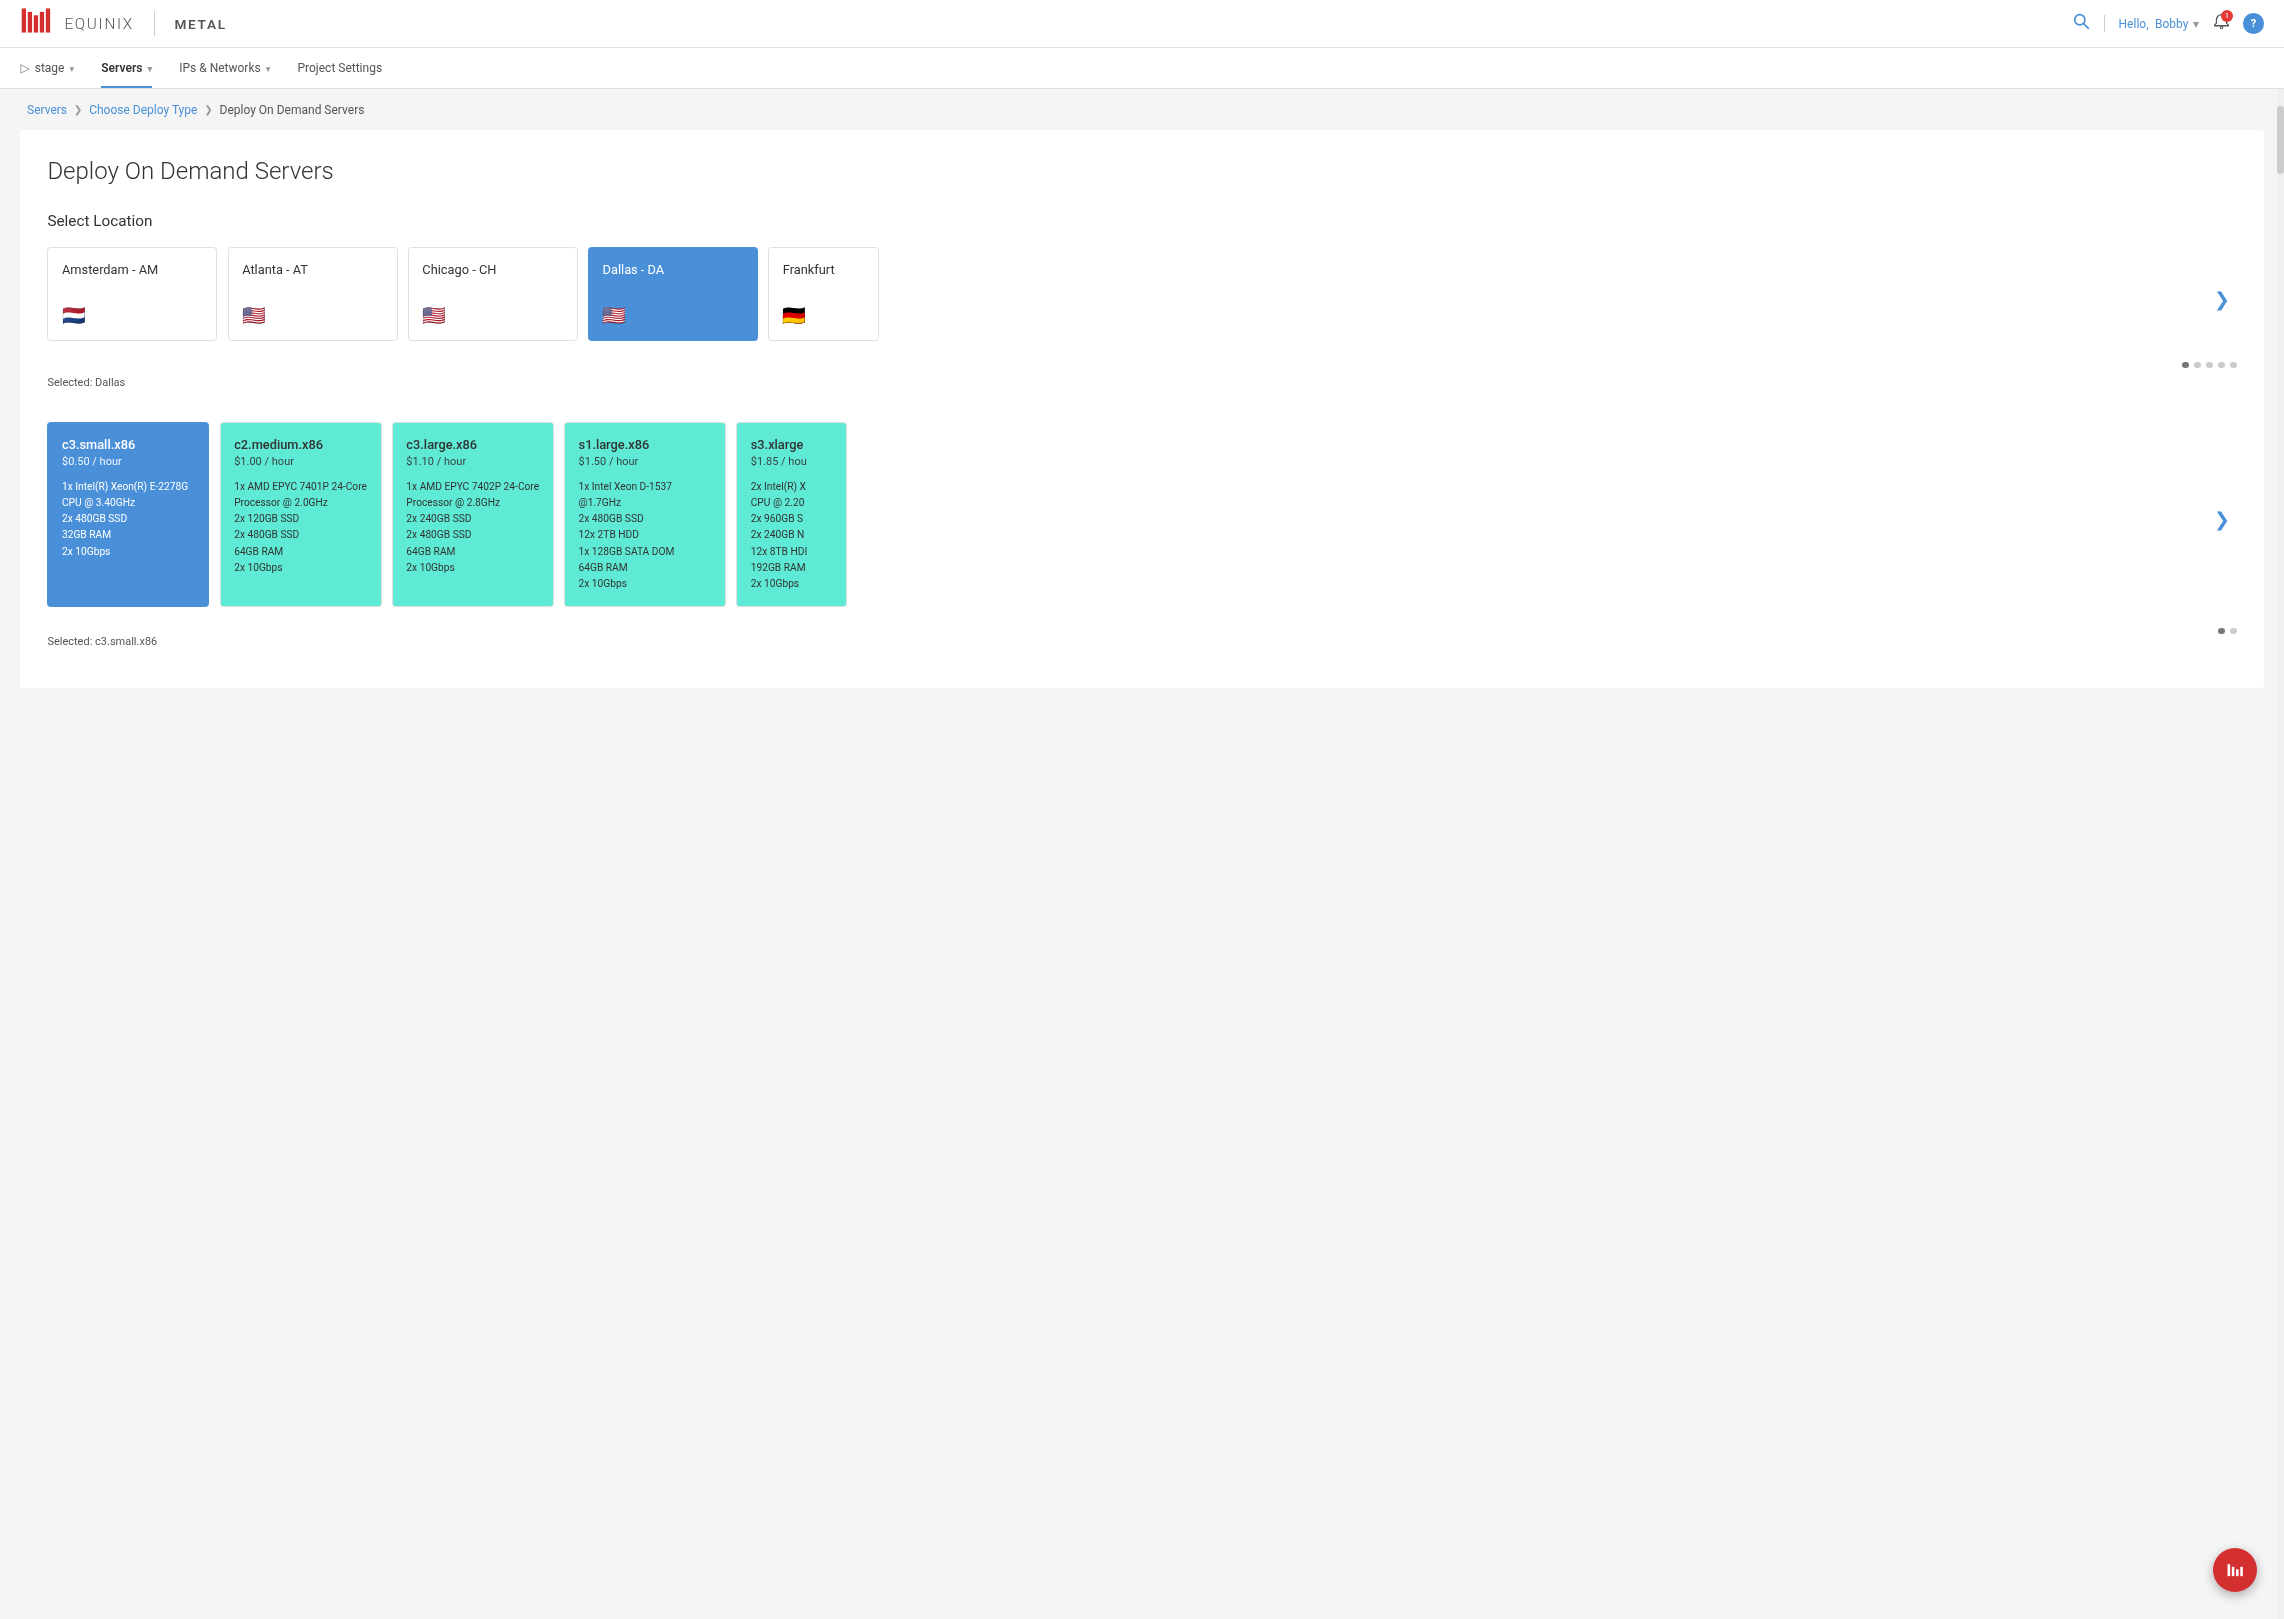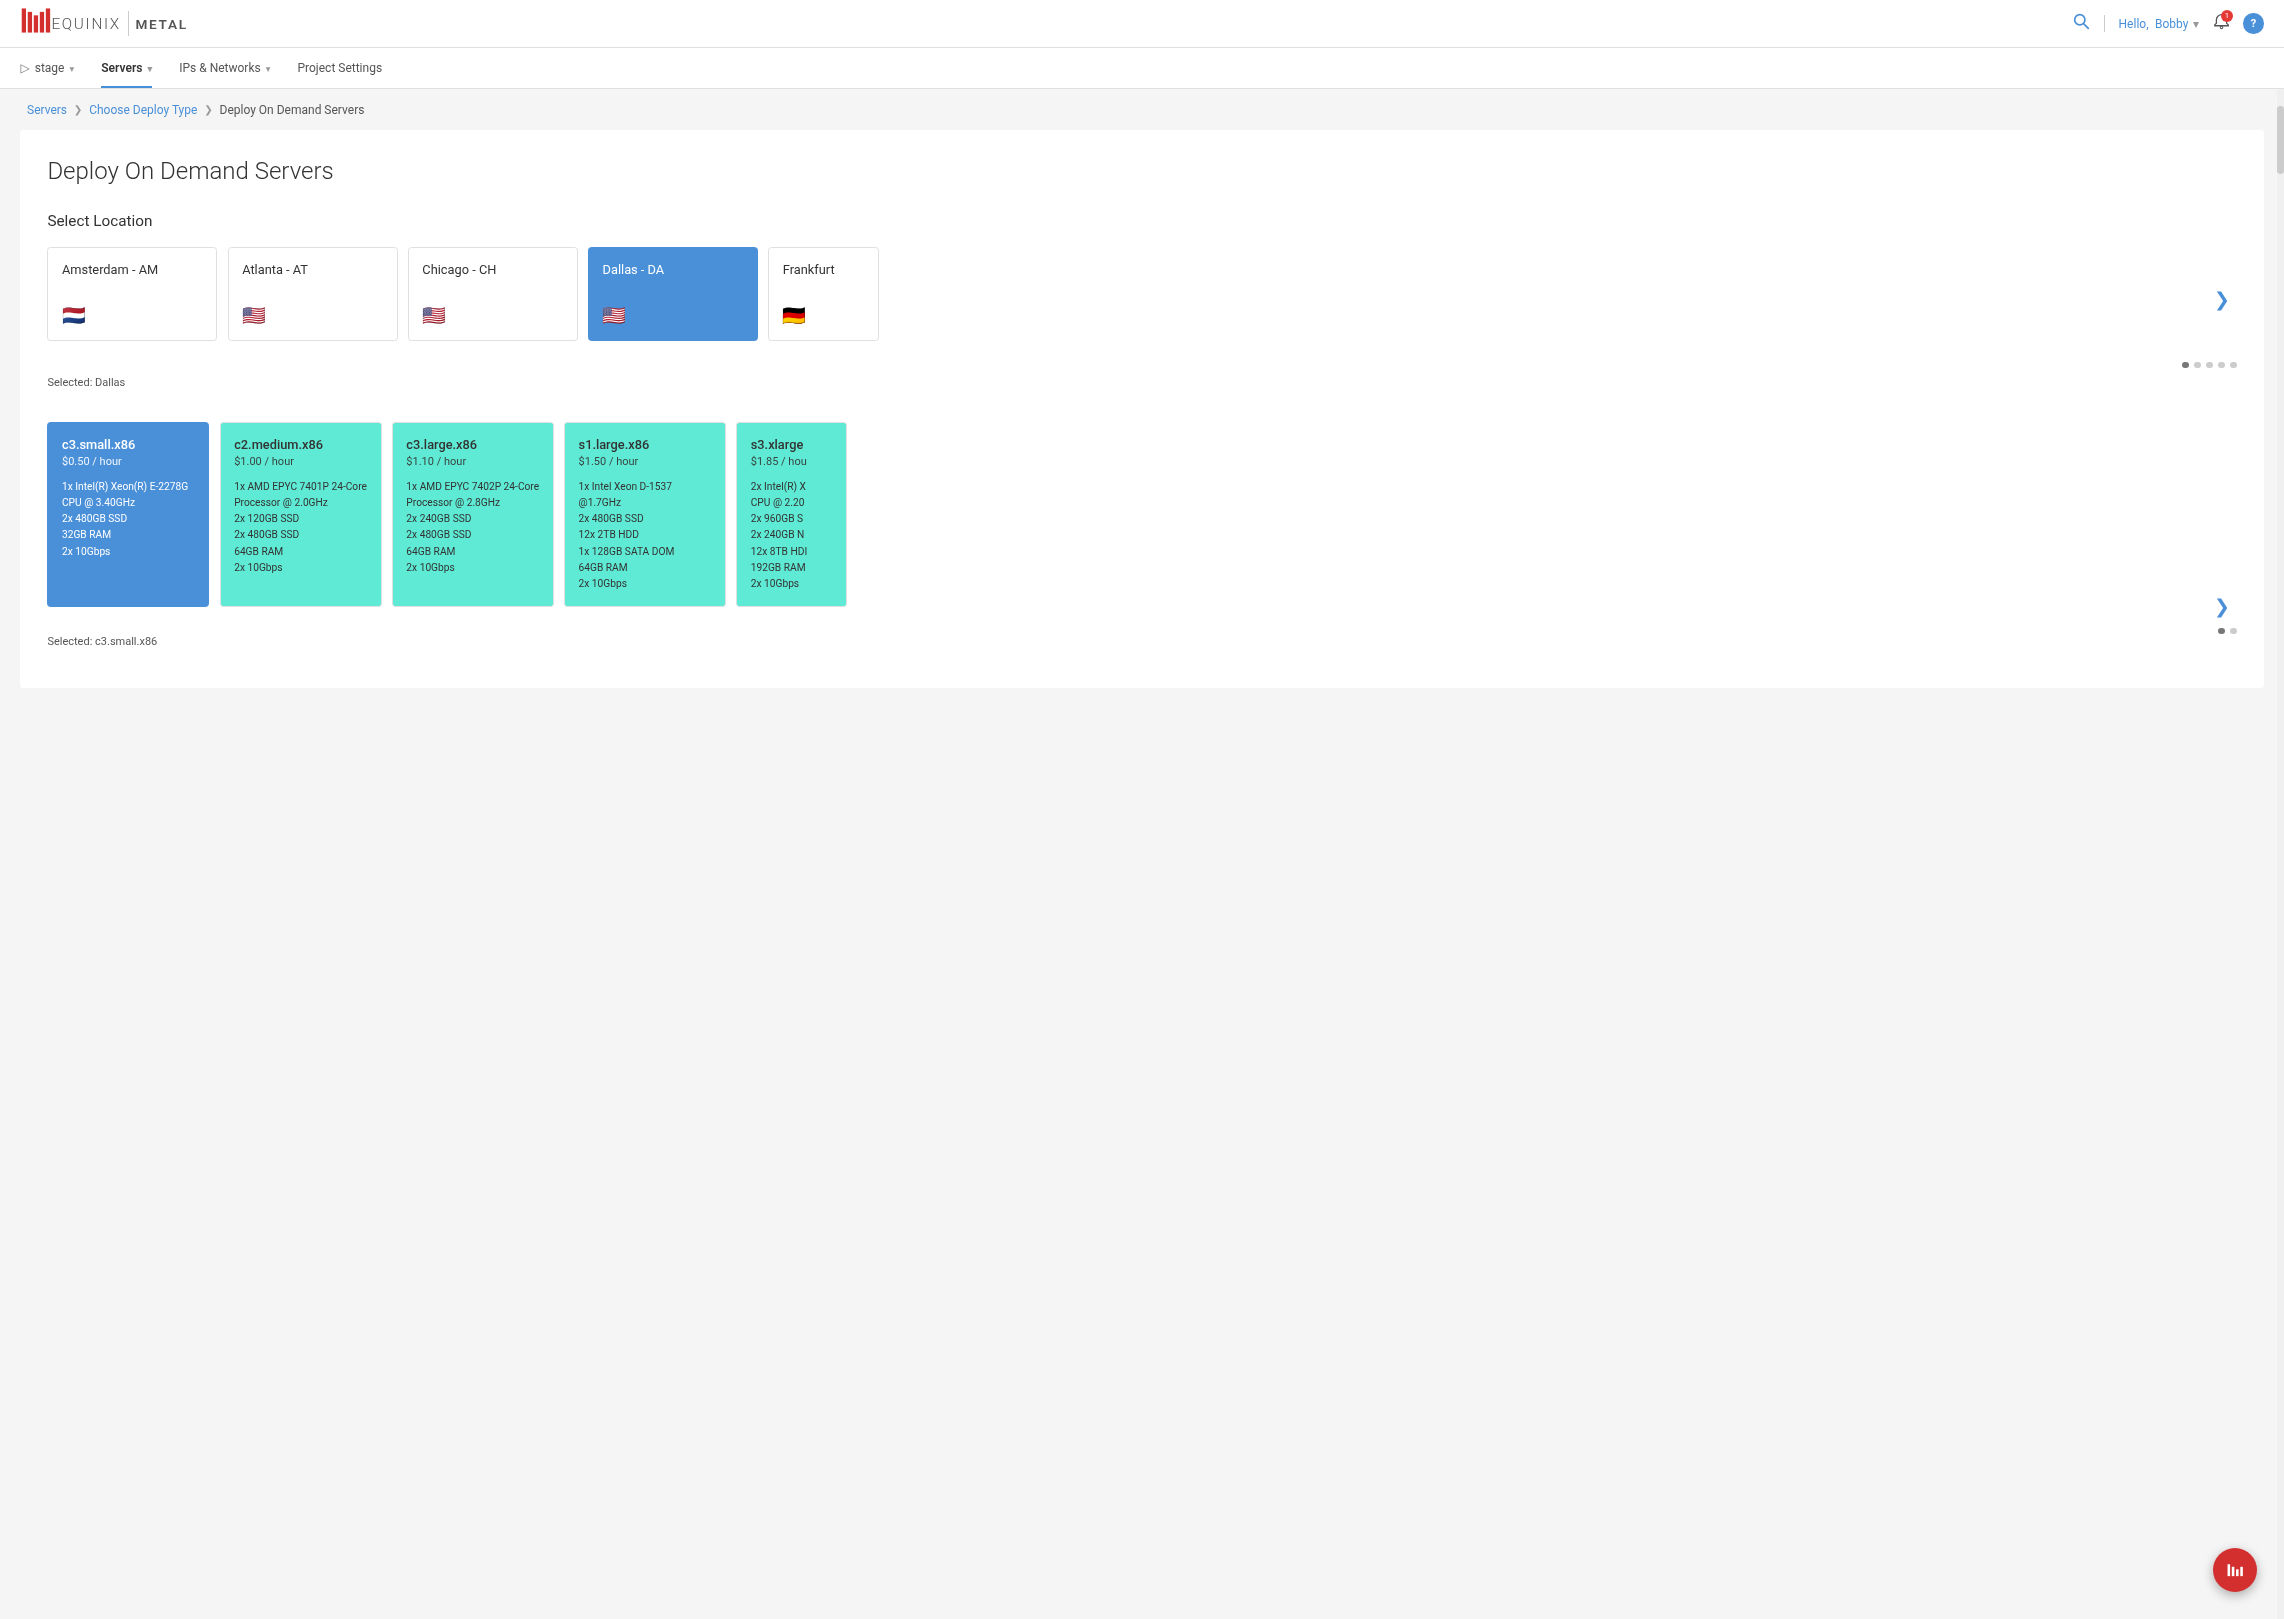--- a/index.html
+++ b/index.html
@@ -9,21 +9,21 @@
     .header {
       background: #fff;
       border-bottom: 0.9px solid #e0e0e0;
       display: flex;
       align-items: center;
       justify-content: space-between;
       padding: 0 20.4px;
       height: 48px;
     }
     .header-left { display: flex; align-items: center; gap: 13.6px; }
-    .logo { display: flex; align-items: center; gap: 0; }
+    .logo { display: flex; align-items: center; gap: 13px; }
     .logo-icon { color: #d32f2f; font-size: 24px; }
     .logo-text { font-size: 15.3px; font-weight: 300; color: #555; letter-spacing: 1.7px; }
     .logo-divider { width: 0.9px; height: 25.5px; background: #ccc; margin: 0 6.8px; }
     .logo-metal { font-size: 13.6px; font-weight: 600; color: #555; letter-spacing: 1.7px; }
     .header-right { display: flex; align-items: center; gap: 13.6px; }
     .header-search { color: #4a90d9; font-size: 15.3px; cursor: pointer; }
     .header-divider { width: 0.9px; height: 17px; background: #ccc; }
     .header-hello { color: #555; font-size: 12px; }
     .header-hello span { color: #4a90d9; }
     .header-bell { position: relative; font-size: 15.3px; color: #555; cursor: pointer; }
@@ -307,21 +307,21 @@
     <div class="pagination-dots">
       <div class="dot active"></div>
       <div class="dot"></div>
       <div class="dot"></div>
       <div class="dot"></div>
       <div class="dot"></div>
     </div>
   </div>
 
 
-  <div style="display:flex;align-items:flex-end;gap:4px;">
+  <div style="display:flex;align-items:center;gap:4px;">
     <div class="cards-row" style="flex:1;">
 
       <div class="server-card selected">
         <div class="server-name">c3.small.x86</div>
         <div class="server-price">$0.50 / hour</div>
         <div class="server-spec">
           1x Intel(R) Xeon(R) E-2278G CPU @ 3.40GHz<br>2x 480GB SSD<br>32GB RAM<br>2x 10Gbps
         </div>
       </div>
 

